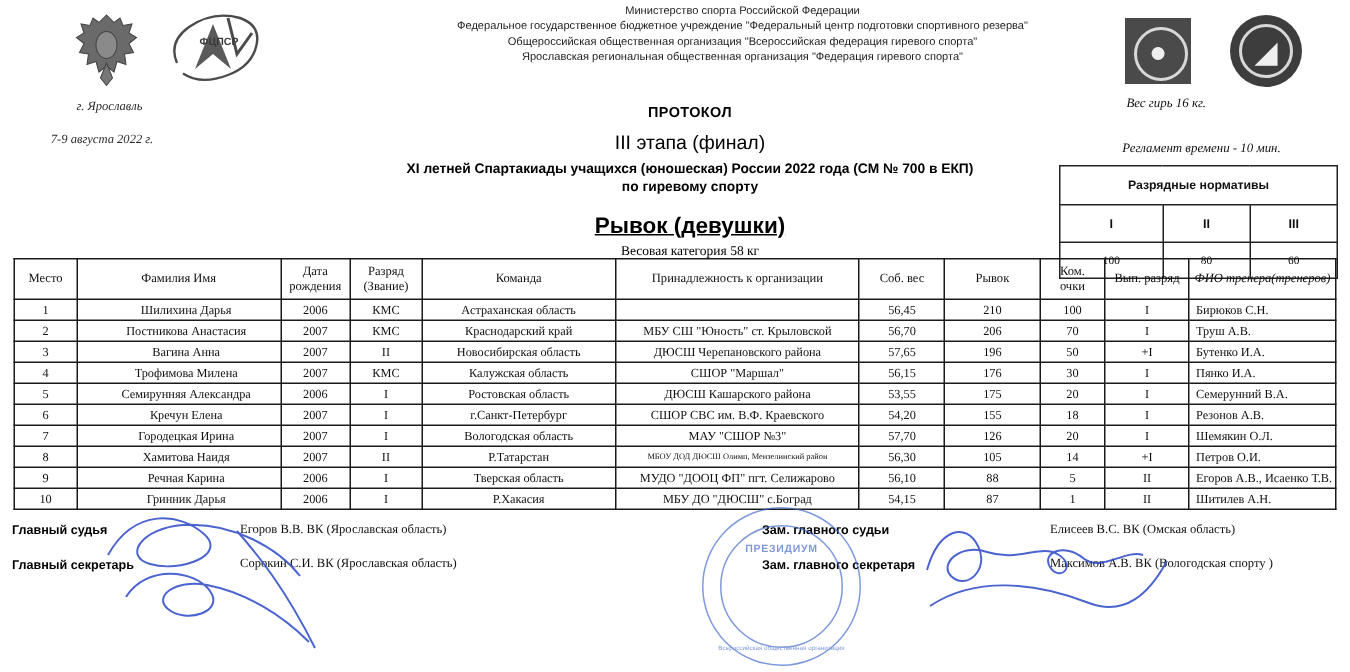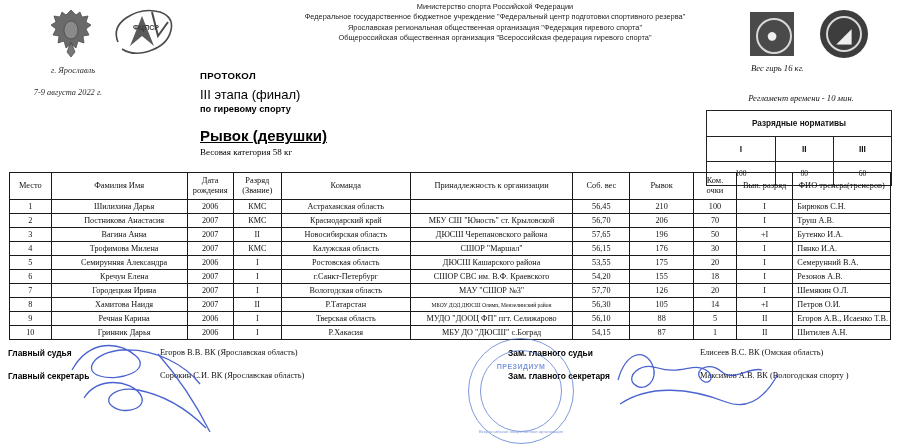--- a/index.html
+++ b/index.html
@@ -74,20 +74,21 @@
     font-style: italic;
     font-size: 8.4px;
     color: #2a2a2a;
   }
 
   .title-block {
     position: absolute;
     left: 200px;
     top: 70px;
     width: 520px;
+    text-align: center;
     font-family: "Liberation Sans", sans-serif;
     color: #000;
   }
   .t-protocol { font-size: 9.6px; font-weight: bold; letter-spacing: .3px; }
   .t-stage { font-size: 13px; font-weight: normal; margin-top: 6px; }
   .t-main { font-size: 9.2px; font-weight: bold; margin-top: 5px; }
   .t-sport { font-size: 9.2px; font-weight: bold; margin-top: 2px; }
   .t-event { font-size: 15px; font-weight: bold; margin-top: 13px; text-decoration: underline; }
   .t-weightcat { font-size: 9px; font-weight: normal; margin-top: 3px;
                  font-family: "Liberation Serif", serif; }
@@ -203,21 +204,21 @@
   .c-place { width: 38px; }
   .c-name { width: 134px; }
   .c-born { width: 42px; }
   .c-rank { width: 44px; }
   .c-team { width: 128px; }
   .c-org { width: 160px; border-radius: 10px; }
   .c-weight { width: 54px; }
   .c-snatch { width: 62px; }
   .c-points { width: 40px; }
   .c-rankach { width: 52px; }
-  .c-coach { width: auto; }
+  .c-coach { width: auto; font-style: italic; }
 
   
   .footer {
     position: absolute;
     left: 0;
     top: 344px;
     width: 900px;
     height: 104px;
   }
   .sig-label {
@@ -306,30 +307,31 @@
           <path d="M22 44 L34 14 L46 44 L34 34 Z" fill="#5a5a5a" stroke="none"></path>
           <path d="M44 10 L50 34 L60 20" stroke-width="2"></path>
         </g>
         <text x="38" y="28" font-family="Liberation Sans, sans-serif" font-size="7" font-weight="bold" fill="#3a3a3a" text-anchor="middle">ФЦПСР</text>
       </svg>
     </div>
 
     <div class="org-lines">
       <div>Министерство спорта Российской Федерации</div>
       <div>Федеральное государственное бюджетное учреждение "Федеральный центр подготовки спортивного резерва"</div>
+      <div>Общероссийская общественная организация "Всероссийская  федерация гиревого спорта"</div>
       <div>Ярославская региональная общественная организация "Федерация гиревого спорта"</div>
-      <div>Общероссийская общественная организация "Всероссийская  федерация гиревого спорта"</div>
     </div>
 
     <div class="city-label">г. Ярославль</div>
     <div class="date-label">7-9 августа 2022 г.</div>
 
     <div class="title-block">
       <div class="t-protocol">ПРОТОКОЛ</div>
       <div class="t-stage">III этапа (финал)</div>
+      <div class="t-main">XI летней Спартакиады учащихся (юношеская) России 2022 года (СМ № 700 в ЕКП)</div>
       <div class="t-sport">по гиревому спорту</div>
       <div class="t-event">Рывок (девушки)</div>
       <div class="t-weightcat">Весовая категория 58 кг</div>
     </div>
 
     <div class="logo-kettle">
       <div class="logo-inner-circle"></div>
       <div class="logo-kb-glyph">●</div>
     </div>
     <div class="logo-round">

